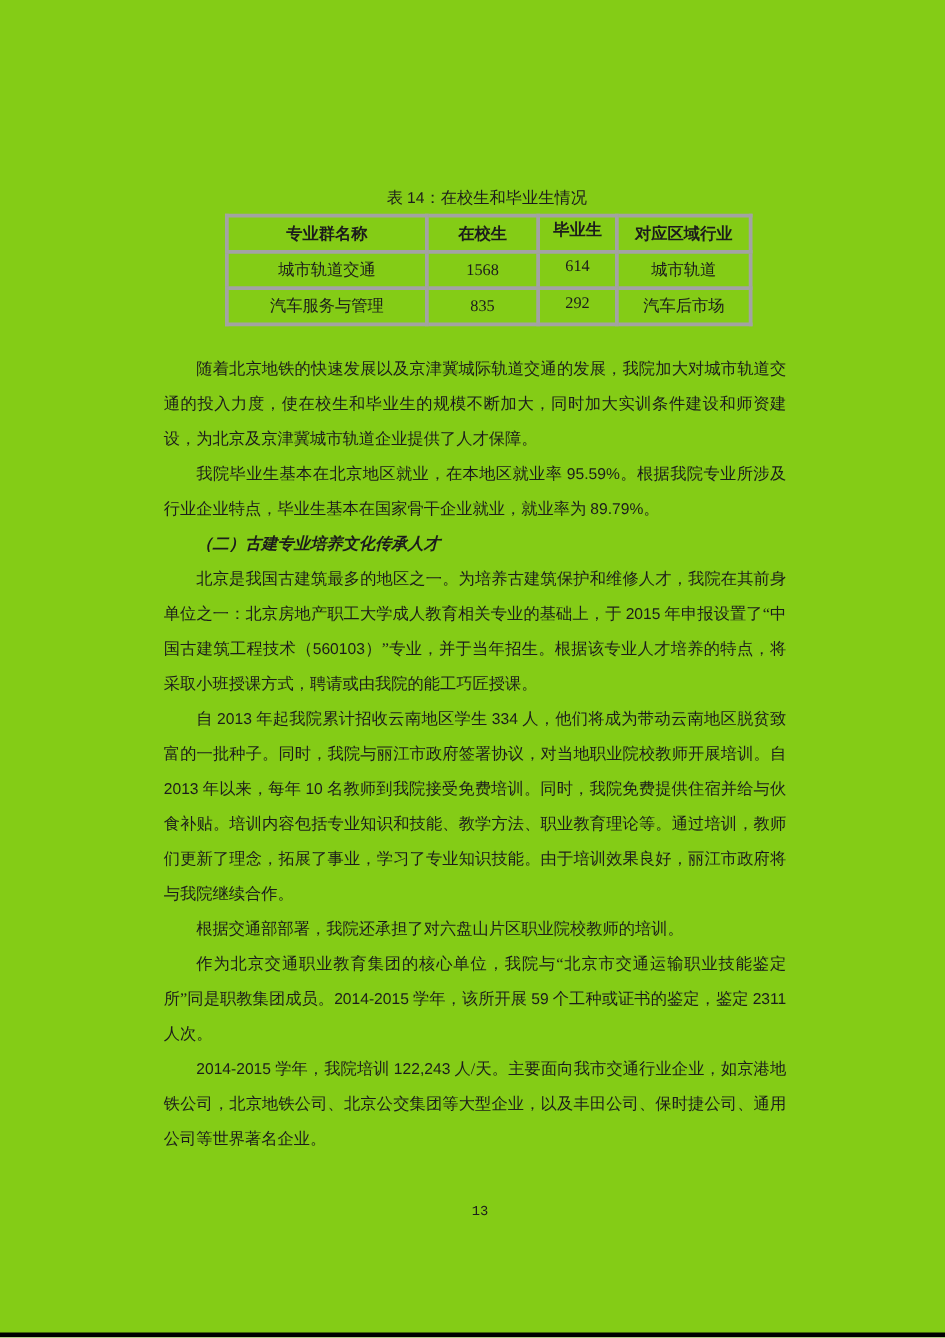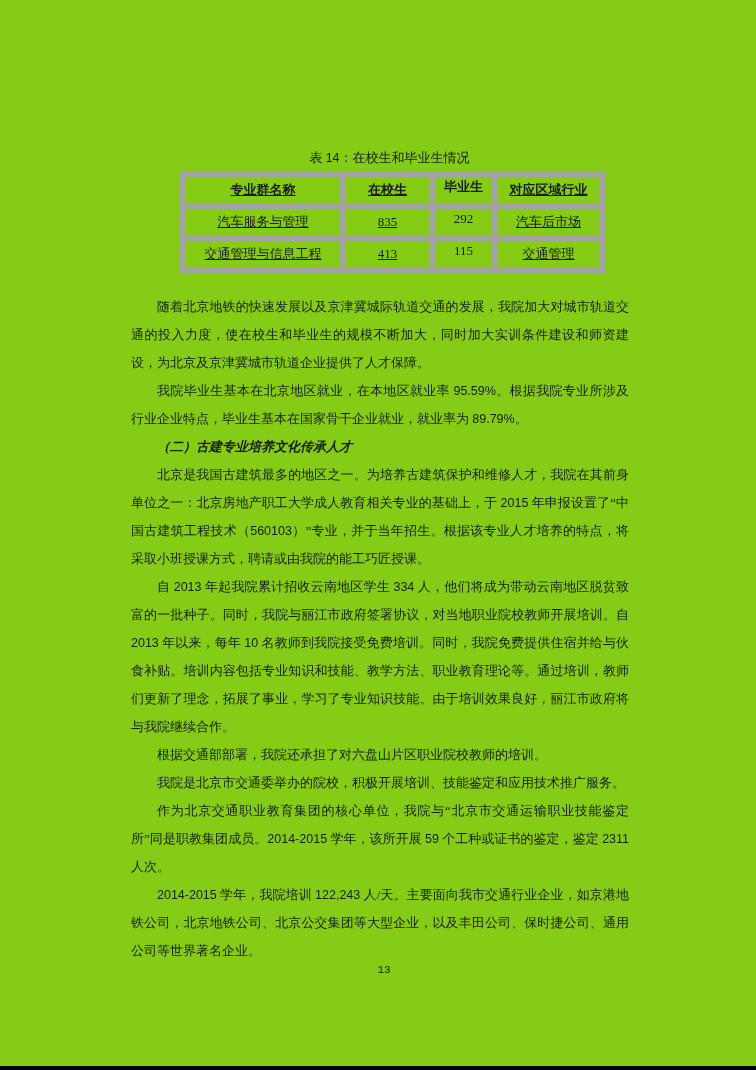--- a/index.html
+++ b/index.html
@@ -30,28 +30,27 @@
   table.stats{
     border-collapse:collapse;
     width:419px;
     table-layout:fixed;
   }
   table.stats col.c1{width:160px}
   table.stats col.c2{width:89px}
   table.stats col.c3{width:63px}
   table.stats col.c4{width:107px}
   table.stats th, table.stats td{
-    border:6px solid #a3a3a3;
+    border:3px solid #a3a3a3;
     height:26px;
     padding:0;
     text-align:center;
     vertical-align:middle;
     font-size:13px;
     overflow:hidden;
-    text-decoration:underline;
   }
   table.stats th{font-weight:700;}
   table.stats .raise{display:inline-block;transform:translateY(-3px);}
   .body-text{margin-top:20px;}
   .para,.heading{
     margin:0;
     font-size:13px;
     line-height:28px;
     text-align:justify;
     text-indent:2em;
@@ -93,43 +92,42 @@
         <thead>
             <tr>
               <th>专业群名称</th>
               <th>在校生</th>
               <th><span class="raise">毕业生</span></th>
               <th>对应区域行业</th>
             </tr>
           </thead>
         <tbody>
             <tr>
+              <td>城市轨道交通</td>
+              <td>1568</td>
+              <td><span class="raise">614</span></td>
+              <td>城市轨道</td>
+            </tr>
+            <tr>
               <td>汽车服务与管理</td>
               <td>835</td>
               <td><span class="raise">292</span></td>
               <td>汽车后市场</td>
-            </tr>
-            <tr>
-              <td>交通管理与信息工程</td>
-              <td>413</td>
-              <td><span class="raise">115</span></td>
-              <td>交通管理</td>
             </tr>
           </tbody>
       </table>
     </div>
 
     <div class="body-text">
         <p class="para">随着北京地铁的快速发展以及京津冀城际轨道交通的发展，我院加大对城市轨道交通的投入力度，使在校生和毕业生的规模不断加大，同时加大实训条件建设和师资建设，为北京及京津冀城市轨道企业提供了人才保障。</p>
         <p class="para">我院毕业生基本在北京地区就业，在本地区就业率 <span class="latin">95.59%</span>。根据我院专业所涉及行业企业特点，毕业生基本在国家骨干企业就业，就业率为 <span class="latin">89.79%</span>。</p>
         <p class="heading">（二）古建专业培养文化传承人才</p>
         <p class="para">北京是我国古建筑最多的地区之一。为培养古建筑保护和维修人才，我院在其前身单位之一：北京房地产职工大学成人教育相关专业的基础上，于 <span class="latin">2015</span> 年申报设置了“中国古建筑工程技术（<span class="latin">560103</span>）”专业，并于当年招生。根据该专业人才培养的特点，将采取小班授课方式，聘请或由我院的能工巧匠授课。</p>
         <p class="para">自 <span class="latin">2013</span> 年起我院累计招收云南地区学生 <span class="latin">334</span> 人，他们将成为带动云南地区脱贫致富的一批种子。同时，我院与丽江市政府签署协议，对当地职业院校教师开展培训。自 <span class="latin">2013</span> 年以来，每年 <span class="latin">10</span> 名教师到我院接受免费培训。同时，我院免费提供住宿并给与伙食补贴。培训内容包括专业知识和技能、教学方法、职业教育理论等。通过培训，教师们更新了理念，拓展了事业，学习了专业知识技能。由于培训效果良好，丽江市政府将与我院继续合作。</p>
         <p class="para">根据交通部部署，我院还承担了对六盘山片区职业院校教师的培训。</p>
-        <p class="para">我院是北京市交通委举办的院校，积极开展培训、技能鉴定和应用技术推广服务。</p>
         <p class="para">作为北京交通职业教育集团的核心单位，我院与“北京市交通运输职业技能鉴定所”同是职教集团成员。<span class="latin">2014-2015</span> 学年，该所开展 <span class="latin">59</span> 个工种或证书的鉴定，鉴定 <span class="latin">2311</span> 人次。</p>
         <p class="para"><span class="latin">2014-2015</span> 学年，我院培训 <span class="latin">122,243</span> 人/天。主要面向我市交通行业企业，如京港地铁公司，北京地铁公司、北京公交集团等大型企业，以及丰田公司、保时捷公司、通用公司等世界著名企业。</p>
       </div>
 
   </div>
 
   <div class="footer">13</div>
 
   <div class="bottom-edge"></div>
 

